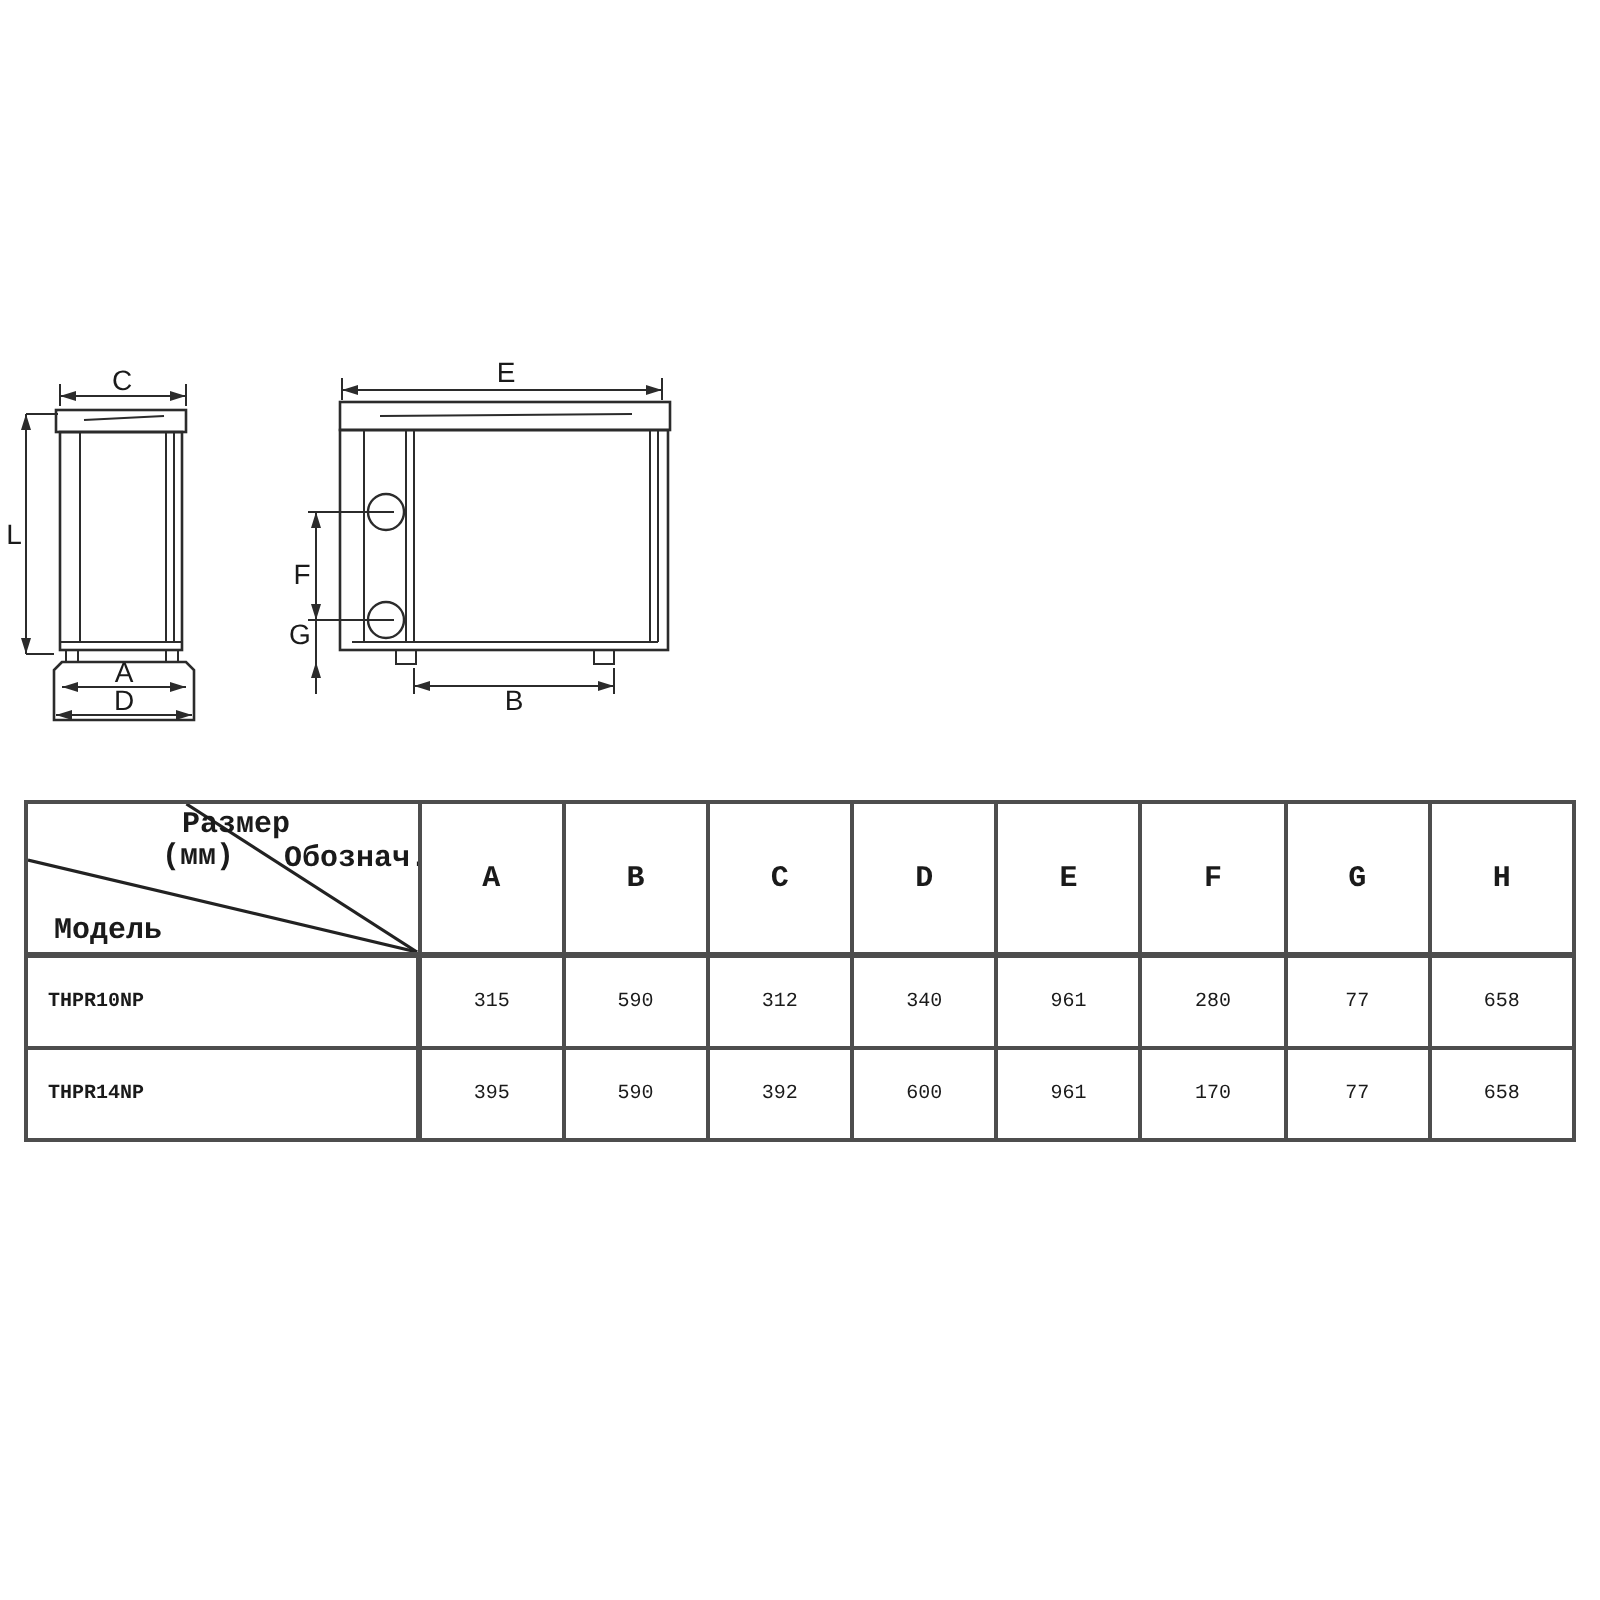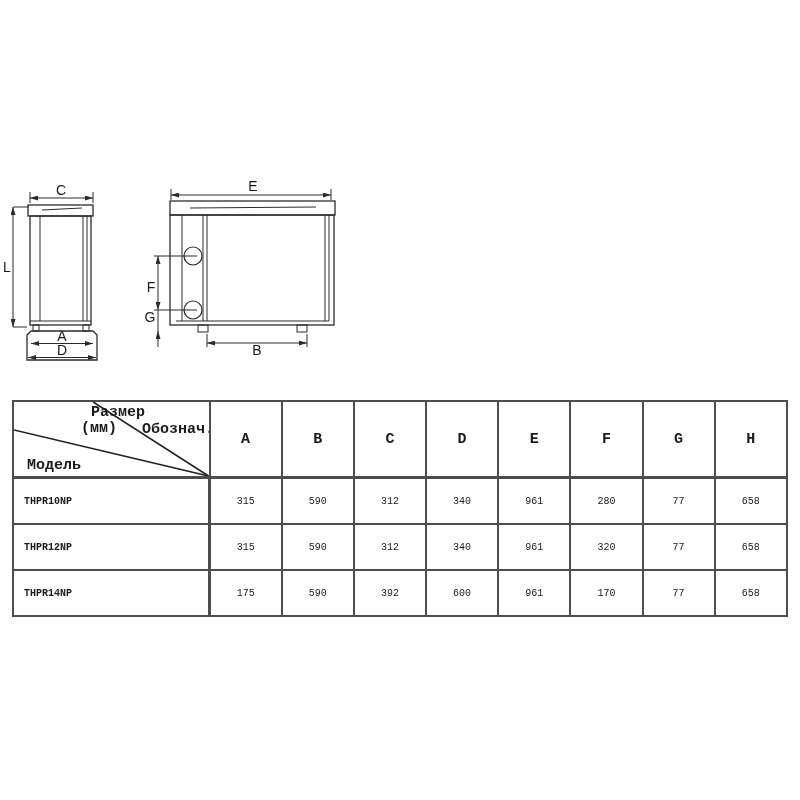--- a/index.html
+++ b/index.html
@@ -179,33 +179,22 @@
         <td>315</td>
         <td>590</td>
         <td>312</td>
         <td>340</td>
         <td>961</td>
         <td>280</td>
         <td>77</td>
         <td>658</td>
       </tr>
       <tr>
-        <td class="model-cell">THPR12NP</td>
-        <td>315</td>
-        <td>590</td>
-        <td>312</td>
-        <td>340</td>
-        <td>961</td>
-        <td>320</td>
-        <td>77</td>
-        <td>658</td>
-      </tr>
-      <tr>
         <td class="model-cell">THPR14NP</td>
-        <td>175</td>
+        <td>395</td>
         <td>590</td>
         <td>392</td>
         <td>600</td>
         <td>961</td>
         <td>170</td>
         <td>77</td>
         <td>658</td>
       </tr>
     </tbody>
   </table>

